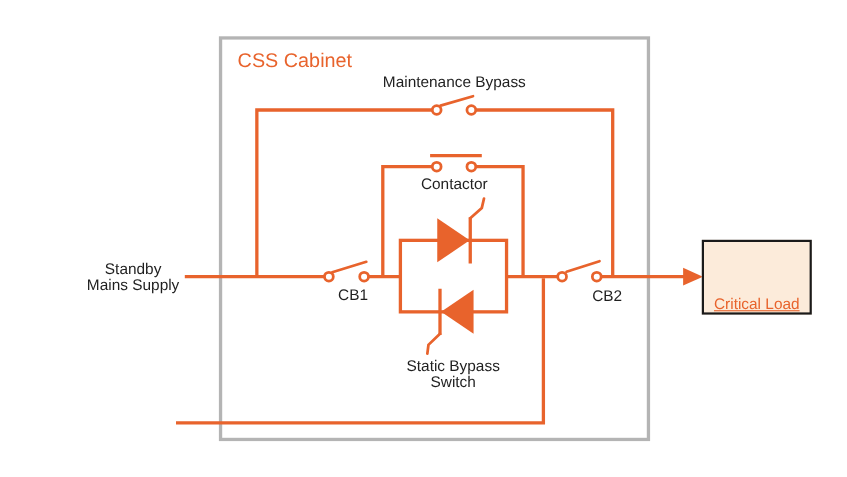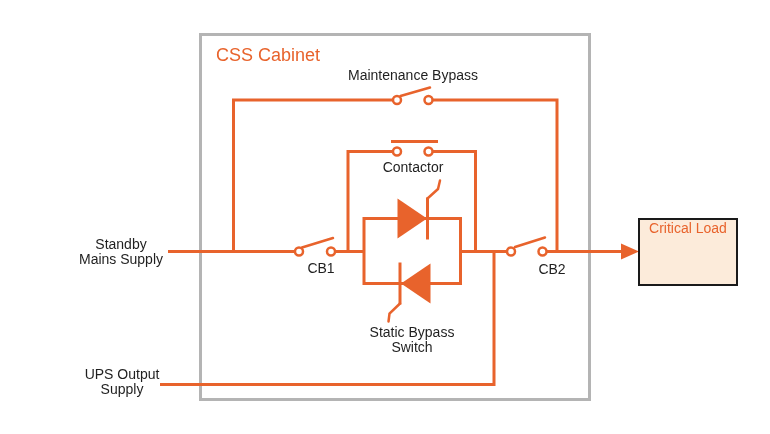--- a/index.html
+++ b/index.html
@@ -46,24 +46,25 @@
     font-size: 18px;
     line-height: 18px;
     white-space: nowrap;
   }
   .load-box {
     position: absolute;
     left: 638px; top: 218px;
     width: 100px; height: 68px;
     background: var(--load-fill);
     border: 2px solid var(--load-border);
-    display: flex; align-items: flex-start; justify-content: center;
+    display: flex; align-items: flex-end; justify-content: center;
     color: var(--accent);
     font-size: 14px;
     text-align: center;
+    text-decoration: underline;
   }
 </style>
 </head>
 <body>
 
 <div class="canvas">
 
   <svg width="770" height="434" viewBox="0 0 770 434">
 
     <rect class="cabinet-rect" x="200.5" y="34.5" width="389" height="365"></rect>
@@ -135,20 +136,18 @@
   <div class="lbl" style="left:321px; top:268px;">CB1</div>
 
   <div class="lbl" style="left:527px; top:269px;margin-left:25px;">CB2</div>
 
   <div class="lbl" style="left:121px; top:252px;">Standby
 Mains Supply</div>
 
   <div class="lbl" style="left:412px; top:340px;">Static Bypass
 Switch</div>
 
-  <div class="lbl" style="left:122px; top:382px;">UPS Output
-Supply</div>
 
   <div class="load-box">
     <span>Critical Load</span>
   </div>
 
 </div>
 
 </body></html>

